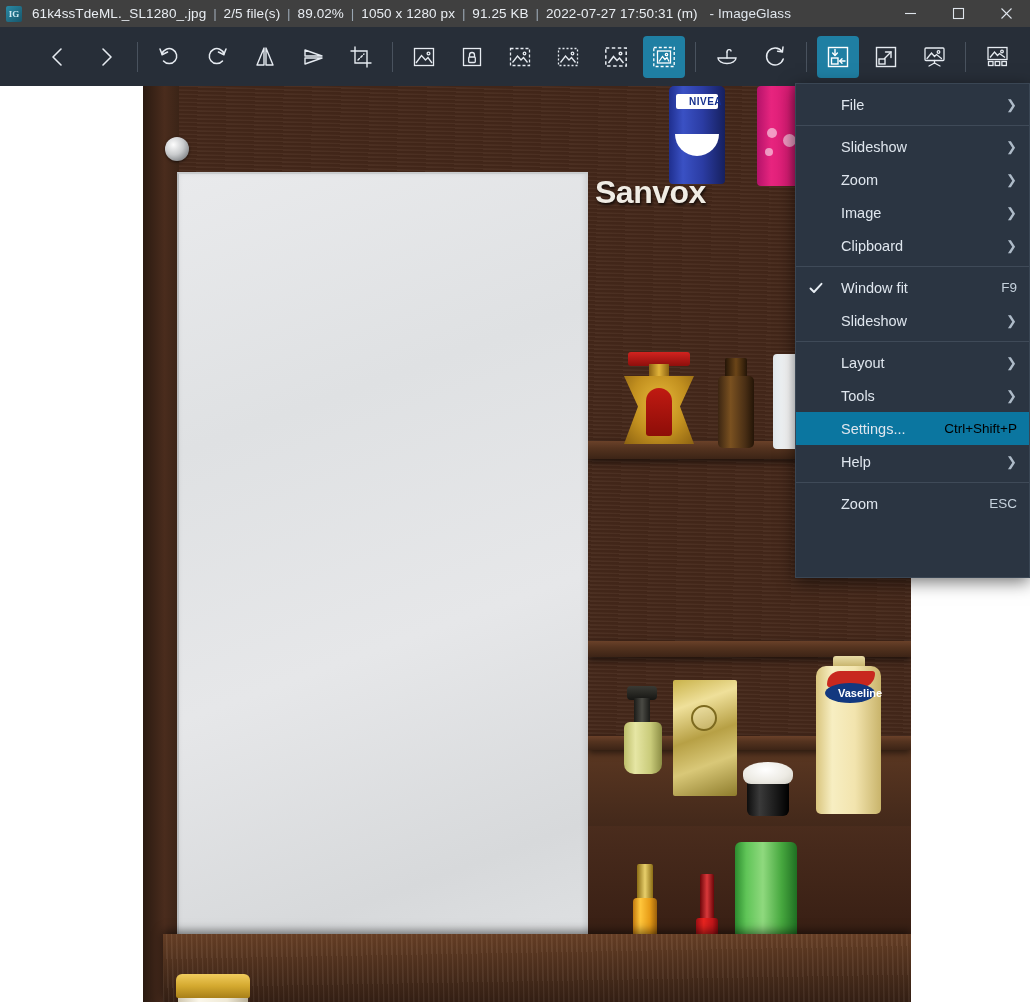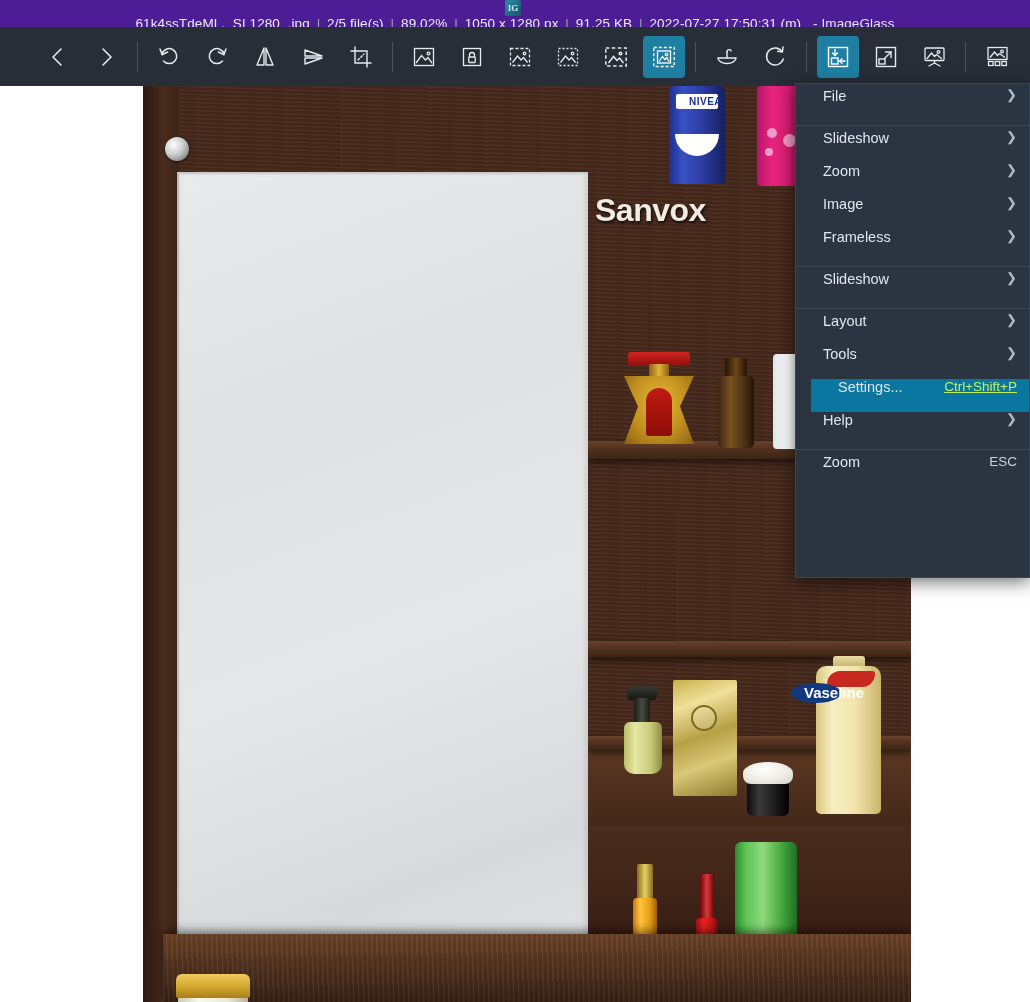--- a/index.html
+++ b/index.html
@@ -7,24 +7,23 @@
     width: 1030px; height: 1002px;
     overflow: hidden;
     background: #ffffff;
     font-family: "Liberation Sans", sans-serif;
   }
 
   
   #titlebar {
     position: absolute; left: 0; top: 0;
     width: 1030px; height: 27px;
-    background: #4c1d95;
+    background: #404040;
     display: flex; align-items: center;
     color: #e9edf2;
-    flex-direction: column;
   }
   #app-icon {
     width: 16px; height: 16px; margin-left: 6px; margin-right: 10px;
     background: linear-gradient(135deg,#2a8aa5 0%, #17566b 100%);
     border-radius: 2px;
     font-size: 9px; line-height: 16px; text-align: center;
     color: #cfe9f2; font-weight: bold; flex: none;
     font-family: "Liberation Serif", serif;
   }
   #title-text {
@@ -114,21 +113,21 @@
   }
   .mirror-knob {
     position: absolute; left: 22px; top: 51px;
     width: 24px; height: 24px; border-radius: 50%;
     background: radial-gradient(circle at 35% 32%, #fdfdfd 0%, #c9cbcd 45%, #8d9093 75%, #e7e9ea 100%);
     box-shadow: 0 1px 3px rgba(0,0,0,0.6);
   }
 
   
   .watermark {
-    position: absolute; left: 452px; top: 106px;
+    position: absolute; left: 452px; top: 88px;
     font-size: 32px; font-weight: bold;
     color: #f0ece4;
     text-shadow: 1px 2px 3px rgba(0,0,0,0.75);
     font-family: "Liberation Sans", sans-serif;
     letter-spacing: -0.5px;
   }
 
   
   .shelf {
     position: absolute;
@@ -297,23 +296,23 @@
   #vas-cap {
     left: 690px; top: 570px; width: 32px; height: 12px;
     background: linear-gradient(180deg,#e8dca7,#c3ae63);
     border-radius: 3px 3px 0 0;
   }
   #vas-swoosh {
     left: 684px; top: 585px; width: 48px; height: 16px;
     background: #c8281f; border-radius: 14px 3px 14px 3px;
   }
   #vas-logo {
-    left: 648px; top: 597px; width: 50px; height: 20px;
+    left: 682px; top: 597px; width: 50px; height: 20px;
     background: #12387f; border-radius: 50%;
-    color: #ffffff; font-size: 15px; font-weight: bold;
+    color: #ffffff; font-size: 11px; font-weight: bold;
     line-height: 20px;
   }
   #vas-t1 { left: 673px; top: 620px; color:#2a3c6e; font-size: 5.5px; }
   #vas-t2 { left: 673px; top: 628px; color:#1c2e61; font-size: 11px; }
   #vas-t3 { left: 673px; top: 642px; color:#1c2e61; font-size: 11px; }
 
   
   #amber-drop {
     left: 490px; top: 812px; width: 24px; height: 60px;
     background: linear-gradient(90deg,#c27a10 0%, #ffc63c 30%, #e79c17 70%, #9c600b 100%);
@@ -368,28 +367,28 @@
     width: 235px; min-height: 495px;
     background: #2b3542;
     border: 1px solid #3a4654;
     box-shadow: 0 4px 16px rgba(0,0,0,0.55);
     padding: 4px 0;
     z-index: 50;
     color: #dfe6ee;
   }
   .mi {
     position: relative;
-    height: 33px; display: flex; 
+    height: 33px; display: flex; align-items: center;
     font-size: 14.5px;
-    padding-left: 27px; padding-right: 12px;
-  }
-  .mi.selected, .mi.selected:hover { background: #0b76a0; margin-left: 15px; }
+    padding-left: 45px; padding-right: 12px;
+  }
+  .mi.selected, .mi.selected:hover { background: #0b76a0; }
   .mi .mlabel { flex: 1; white-space: nowrap; }
   .mi .mkey { color: #c6d2dd; font-size: 13.5px; margin-left: 10px; }
-  .mi.selected .mkey { color: #bef264; text-decoration: underline; }
+  .mi.selected .mkey { color: #000000; }
   .mi .chev {
     margin-left: 10px; color: #aebbc8; font-size: 13px; line-height: 1;
   }
   .mi .check {
     position: absolute; left: 12px; top: 50%; transform: translateY(-50%);
     width: 16px; height: 16px; color: #e8eef4;
   }
   .msep {
     height: 1px; background: #3f4a58; margin: 4px 0;
   }
@@ -694,24 +693,31 @@
     </div>
     <div class="mi">
       <span class="mlabel">Zoom</span>
       <span class="chev">❯</span>
     </div>
     <div class="mi">
       <span class="mlabel">Image</span>
       <span class="chev">❯</span>
     </div>
     <div class="mi">
-      <span class="mlabel">Frameless</span>
+      <span class="mlabel">Clipboard</span>
       <span class="chev">❯</span>
     </div>
     <div class="msep"></div>
+    <div class="mi">
+      <svg class="check" viewBox="0 0 16 16" fill="none" stroke="currentColor" stroke-width="1.9" stroke-linecap="round" stroke-linejoin="round">
+        <polyline points="2.5,8.5 6,12 13.5,3.8"></polyline>
+      </svg>
+      <span class="mlabel">Window fit</span>
+      <span class="mkey">F9</span>
+    </div>
     <div class="mi">
       <span class="mlabel">Slideshow</span>
       <span class="chev">❯</span>
     </div>
     <div class="msep"></div>
     <div class="mi">
       <span class="mlabel">Layout</span>
       <span class="chev">❯</span>
     </div>
     <div class="mi">

